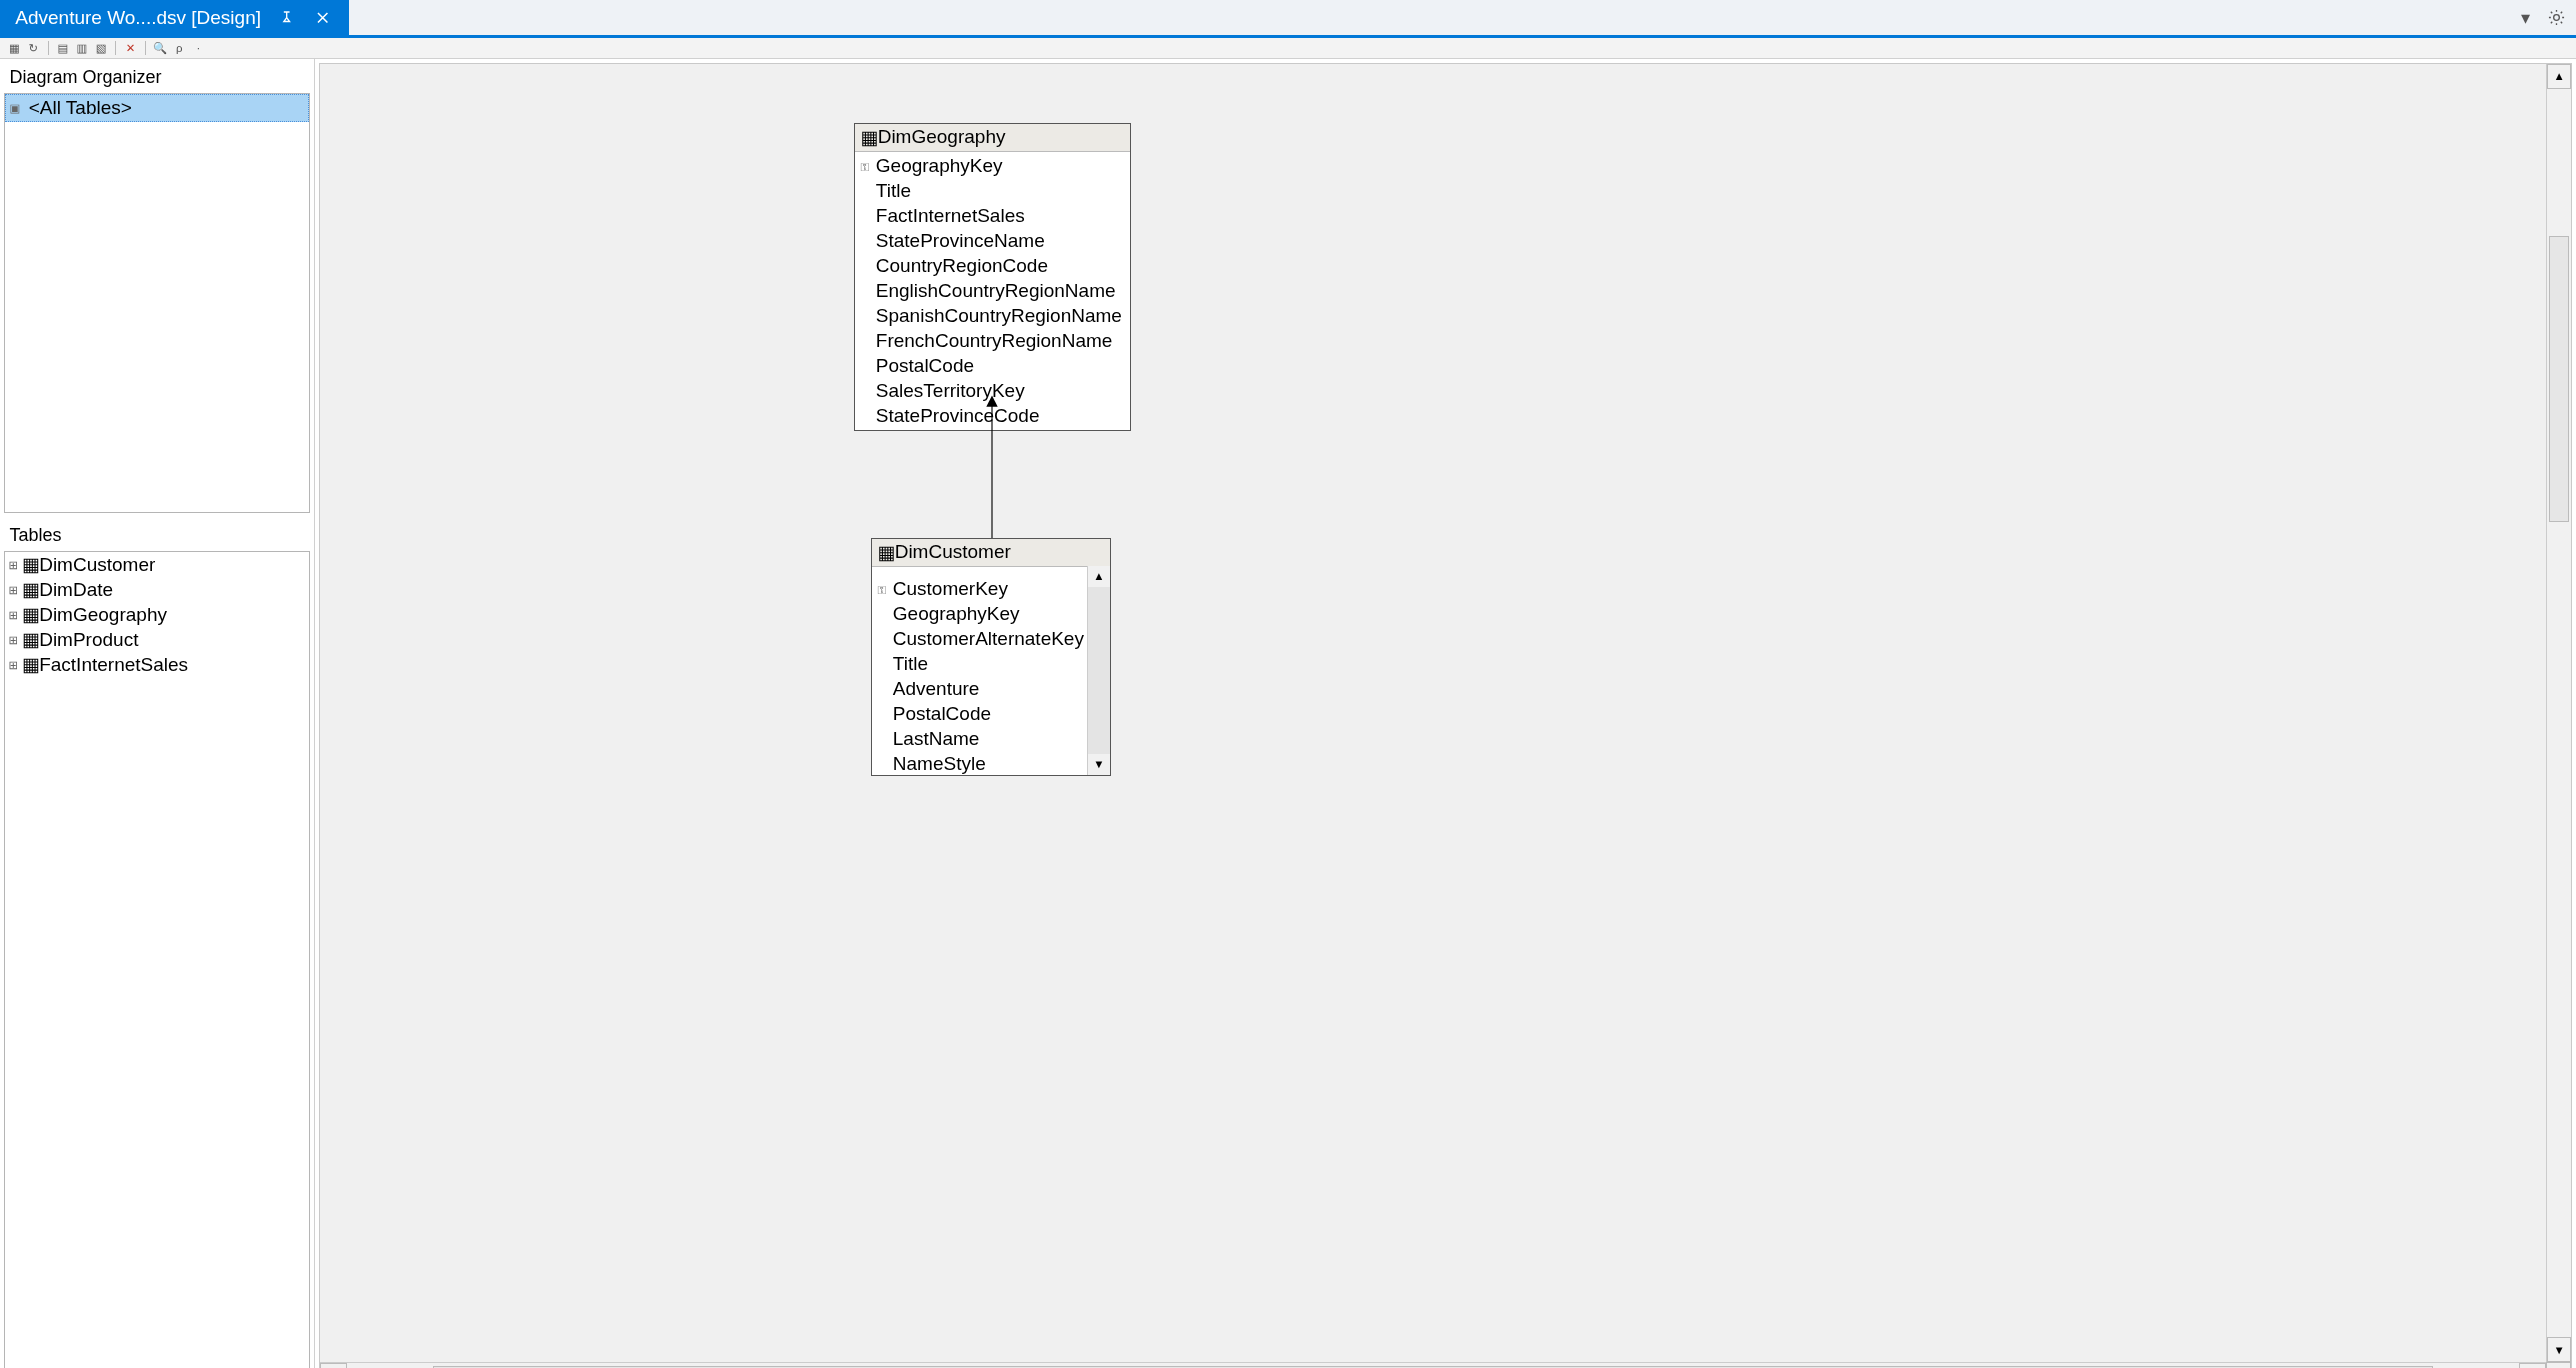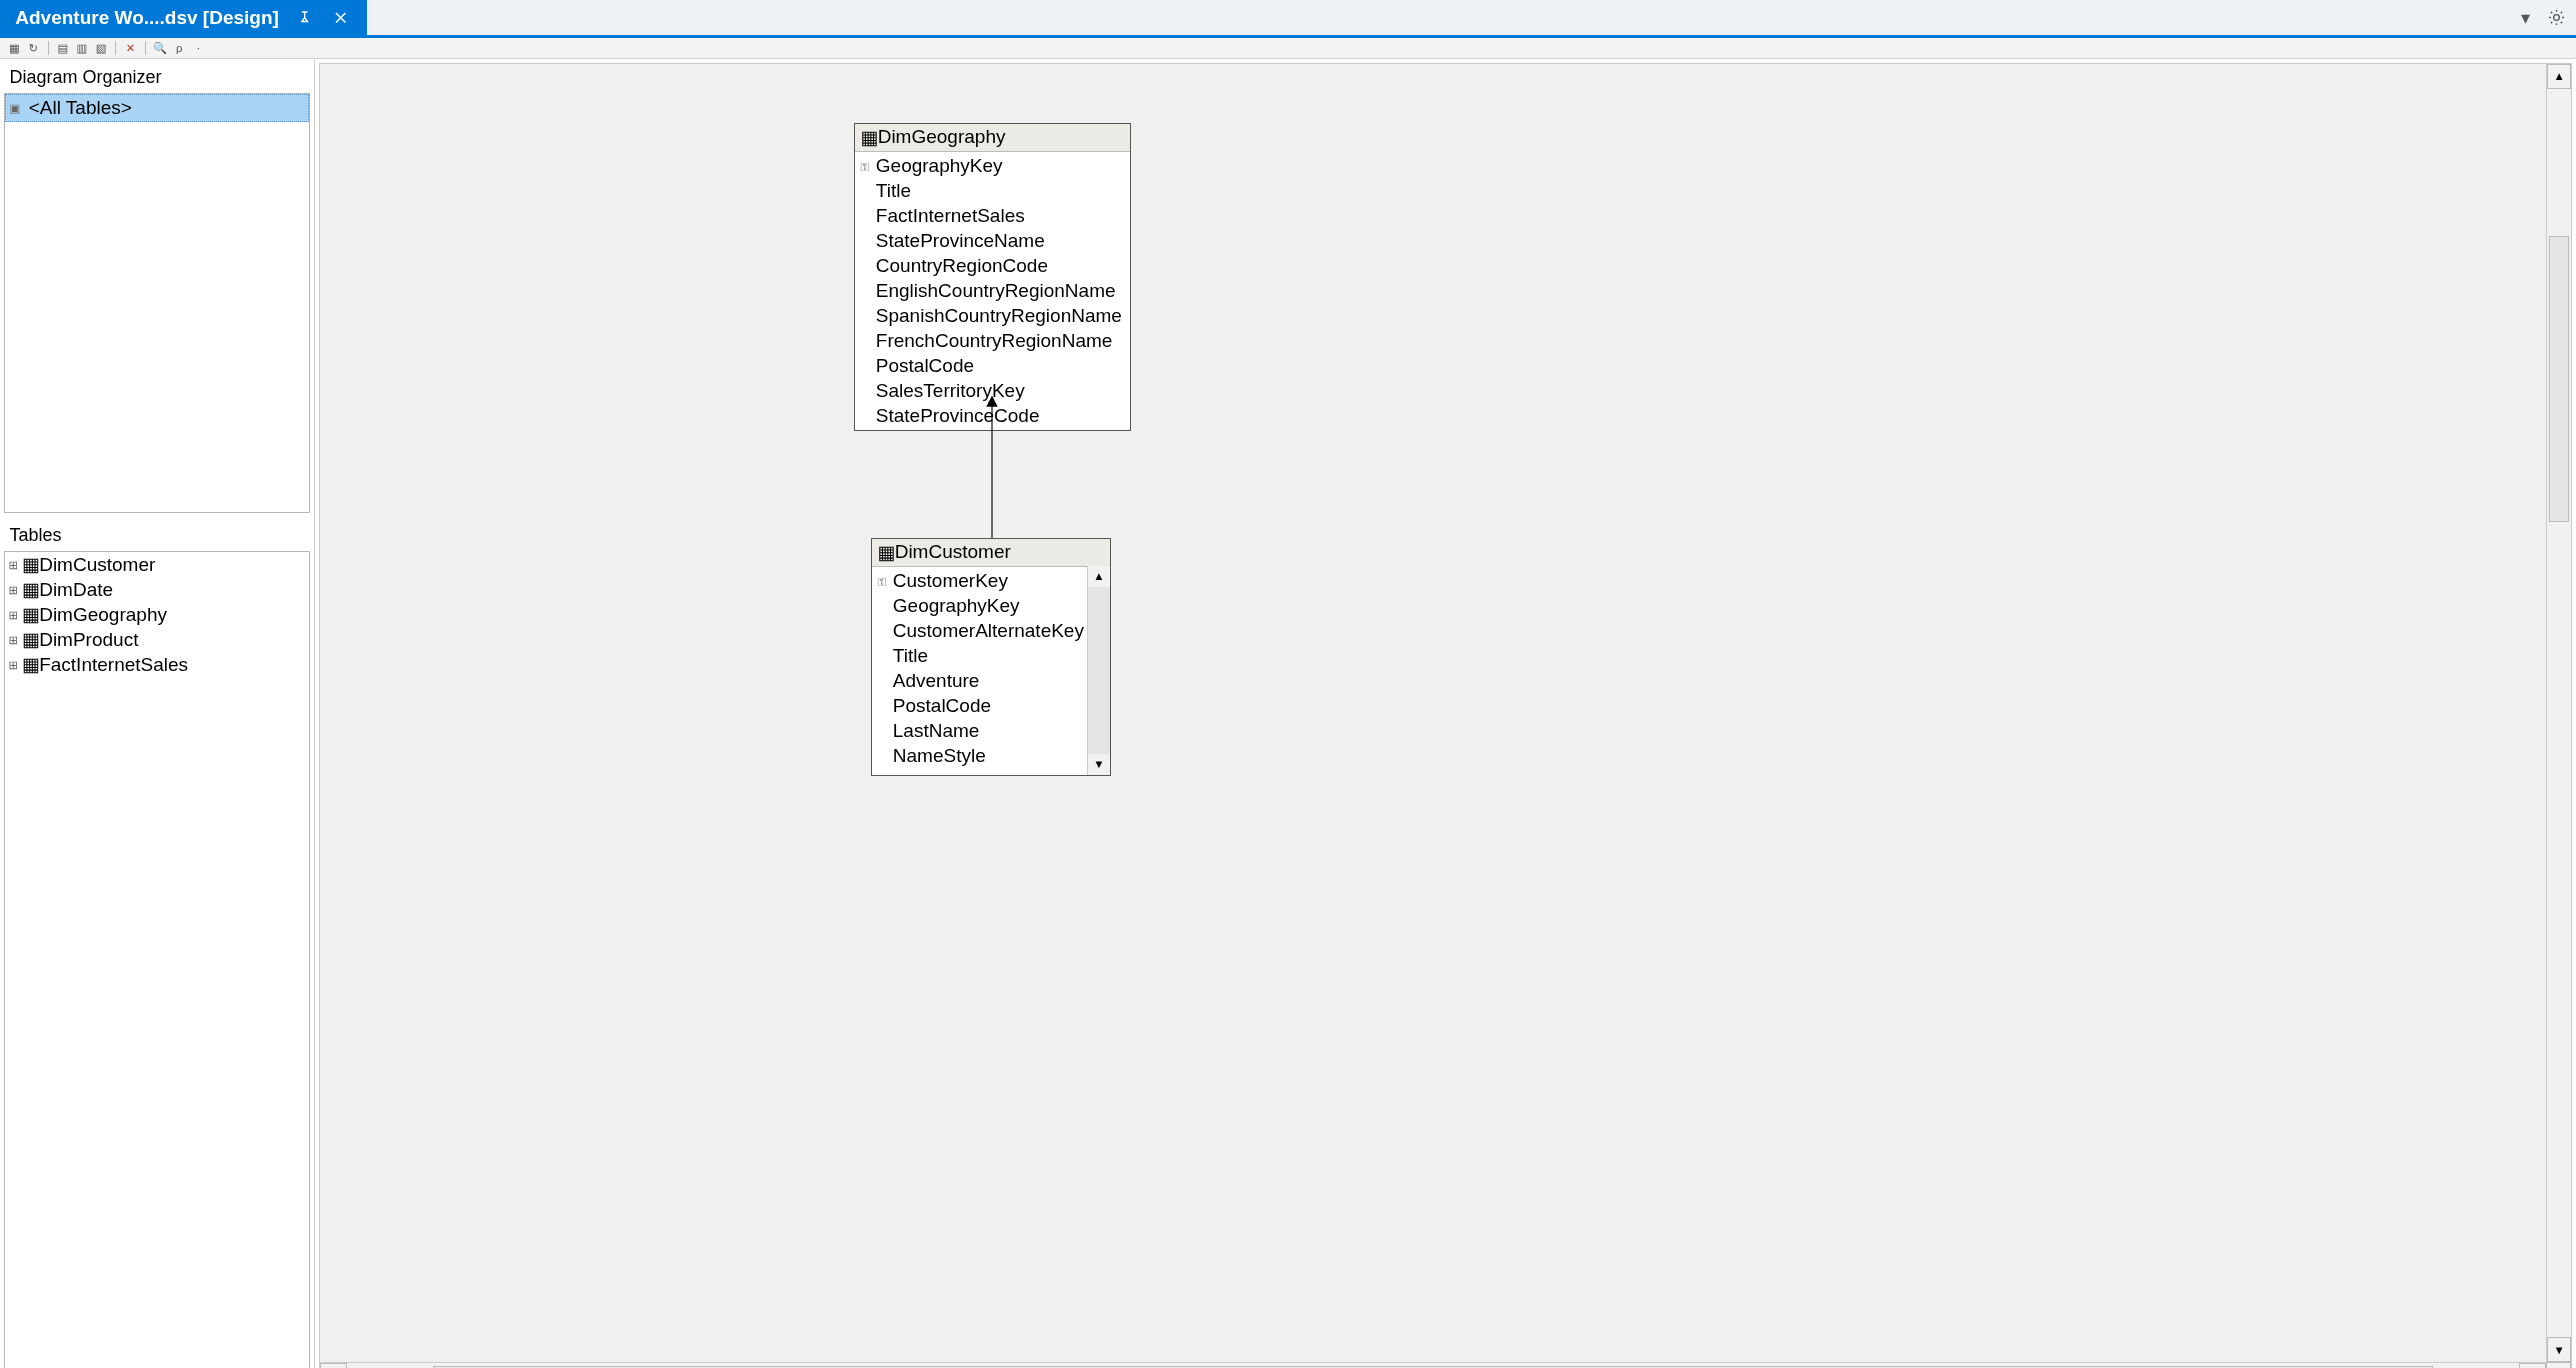--- a/index.html
+++ b/index.html
@@ -1,19 +1,19 @@
 <!DOCTYPE html>
 <html><head>
 <meta charset="utf-8">
 <style>
   html,body{margin:0;padding:0;font-family:"Segoe UI",Tahoma,Arial,sans-serif;font-size:18px;color:#000;background:#fff;height:100%;}
   *{box-sizing:border-box;}
   .root{width:2576px;}
   .tab-strip{height:38px;background:#eef2f6;border-bottom:3.8px solid #0078d7;display:flex;align-items:stretch;position:relative;}
-  .tab{background:#0078d7;color:#fff;display:flex;align-items:center;padding:0 15.3px;font-weight:bold;font-size:19px;}
+  .tab{background:#0078d7;color:#fff;display:flex;align-items:center;padding:0 15.3px;font-weight:normal;font-size:19px;}
   .tab-title{white-space:nowrap;}
   .tab-pin,.tab-close{margin-left:15.3px;display:inline-flex;align-items:center;justify-content:center;width:21px;height:21px;font-size:17px;}
   .tab-strip-right{margin-left:auto;display:flex;align-items:center;padding-right:9.5px;gap:9.5px;color:#555;}
   .tab-strip-right .icon{width:21px;height:21px;display:inline-flex;align-items:center;justify-content:center;}
   .toolbar{height:21px;background:#f3f3f3;border-bottom:1px solid #d0d0d0;display:flex;align-items:center;padding-left:7.6px;gap:5.7px;font-size:11.4px;color:#555;}
   .toolbar .tb-btn{width:13.4px;height:13.4px;display:inline-flex;align-items:center;justify-content:center;}
   .toolbar .sep{width:1px;height:13.4px;background:#bbb;margin:0 1.9px;}
   .body{display:flex;height:1335px;}
   .left{width:315px;display:flex;flex-direction:column;border-right:1px solid #d0d0d0;}
   .panel-title{font-size:18px;padding:7.6px 9.5px 3.8px 9.5px;background:#fff;}
@@ -152,21 +152,21 @@
               <div class="col">PostalCode</div>
               <div class="col">SalesTerritoryKey</div>
               <div class="col">StateProvinceCode</div>
             </div>
           </div>
           <div class="db-table" style="left: 551px; top: 474px; width: 240px; height: 238px; overflow: hidden;">
             <div class="hdr">
               <span class="tico">▦</span>
               <span>DimCustomer</span>
             </div>
-            <div class="cols" style="padding-right: 23px;">
+            <div class="cols" style="padding-right: 23px; margin-top: 8px;">
               <div class="col key">CustomerKey</div>
               <div class="col">GeographyKey</div>
               <div class="col">CustomerAlternateKey</div>
               <div class="col">Title</div>
               <div class="col">Adventure</div>
               <div class="col">PostalCode</div>
               <div class="col">LastName</div>
               <div class="col">NameStyle</div>
             </div>
             <div class="mini-scroll">

